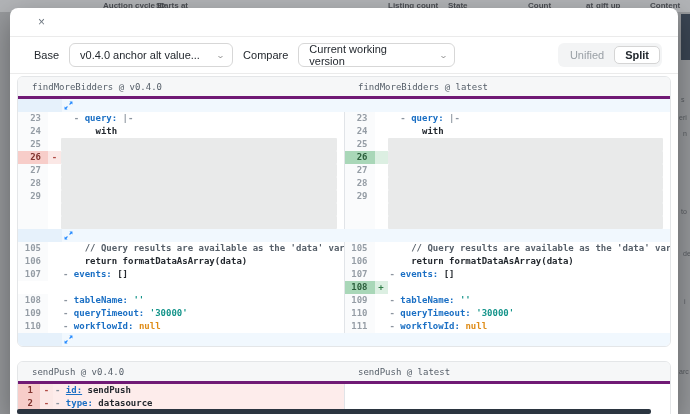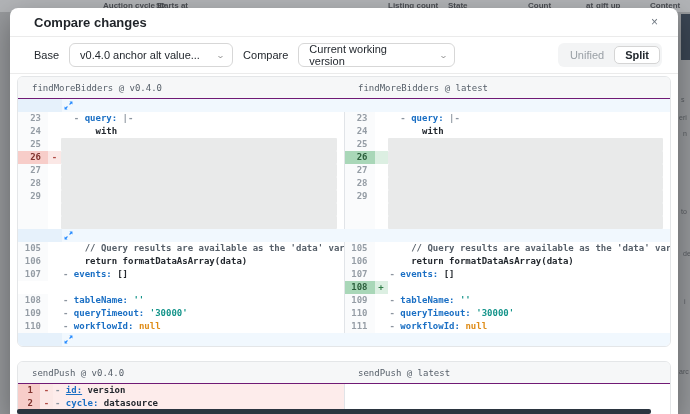--- a/index.html
+++ b/index.html
@@ -29,21 +29,21 @@
   .sel-base { width:164px; }
   .sel-compare { width:157px; margin-right:auto; }
   .segmented { display:flex; align-items:center; background:#f3f4f5; border-radius:6px; padding:2px; height:24px;text-align:center; }
   .seg-btn { font-size:11px; padding:2px 10px; border-radius:5px; cursor:pointer; }
   .seg-off { color:#9aa0a6; }
   .seg-on { background:#fff; border:1px solid #d5d5d5; color:#24292f; font-weight:700; }
 
   
   .modal-body { padding:2px 7px 0 7px; display:flex; flex-direction:column; gap:14px; }
   .diff { border:1px solid #e4e6e8; border-radius:6px; overflow:hidden; background:#fff; }
-  .diff-head { display:flex; height:22px; background:#f6f7f8; border-bottom:1px solid #701a75;
+  .diff-head { display:flex; height:22px; background:#f6f7f8; border-bottom:3px solid #701a75;
                font-family:"DejaVu Sans Mono",monospace; font-size:9px; color:#57606a; align-items:center; }
   .diff-head > div { flex:1; padding-left:14px; }
   .rows { position:relative;font-weight:bold; }
   .row { display:flex; height:13px; line-height:13px; font-family:"DejaVu Sans Mono",monospace; font-size:9px; }
   .half { flex:1; display:flex; min-width:0; }
   .half.right { border-left:1px solid #e1e4e8; }
   .g { flex:0 0 auto; text-align:right; padding-right:7px; color:#959da5; background:#fafbfc; }
   .m { flex:0 0 13px; text-align:center; color:#b04b45; }
   .m.addm { color:#2f7d46; }
   .c { flex:1; white-space:pre; overflow:hidden; color:#24292f; padding-left:2px; }
@@ -93,21 +93,20 @@
       <span class="bg-side-frag" style="left: 683px; top: 130px;">n</span>
       <span class="bg-side-frag" style="left: 681px; top: 208px;">to</span>
       <span class="bg-side-frag" style="left: 683px; top: 250px;">de</span>
       <span class="bg-side-frag" style="left: 684px; top: 298px;">i</span>
       <span class="bg-side-frag" style="left: 679px; top: 368px;">arc</span>
     </div>
   <div class="bg-dark-rect"></div>
 
   <div class="modal">
     <div class="modal-header">
-      <div class="modal-title">Compare changes</div>
       <div class="close-btn">×</div>
     </div>
     <div class="hr"></div>
 
     <div class="toolbar">
       <span class="tb-label">Base</span>
       <div class="select sel-base">
         <span>v0.4.0 anchor alt value...</span>
         <span class="chev">⌄</span>
       </div>
@@ -344,33 +343,33 @@
         <div class="diff">
           <div class="diff-head">
             <div>sendPush @ v0.4.0</div>
             <div>sendPush @ latest</div>
           </div>
           <div class="rows">
             <div class="row">
               <div class="half left">
                 <div class="g del" style="flex-basis: 22px;">1</div>
                 <div class="m del">-</div>
-                <div class="c del"><span class="t-dash">- </span><span class="t-keyu">id:</span><span class="t-txt"> version</span></div>
+                <div class="c del"><span class="t-dash">- </span><span class="t-keyu">id:</span><span class="t-txt"> sendPush</span></div>
               </div>
               <div class="half right">
                 <div class="g void" style="flex-basis: 22px;"></div>
                 <div class="m void"></div>
                 <div class="c void"></div>
               </div>
             </div>
             <div class="row">
               <div class="half left">
                 <div class="g del" style="flex-basis: 22px;">2</div>
                 <div class="m del">-</div>
-                <div class="c del"><span class="t-dash">- </span><span class="t-key">cycle:</span><span class="t-txt"> datasource</span></div>
+                <div class="c del"><span class="t-dash">- </span><span class="t-key">type:</span><span class="t-txt"> datasource</span></div>
               </div>
               <div class="half right">
                 <div class="g void" style="flex-basis: 22px;"></div>
                 <div class="m void"></div>
                 <div class="c void"></div>
               </div>
             </div>
             <div class="row">
               <div class="half left">
                 <div class="g del" style="flex-basis: 22px;">3</div>

